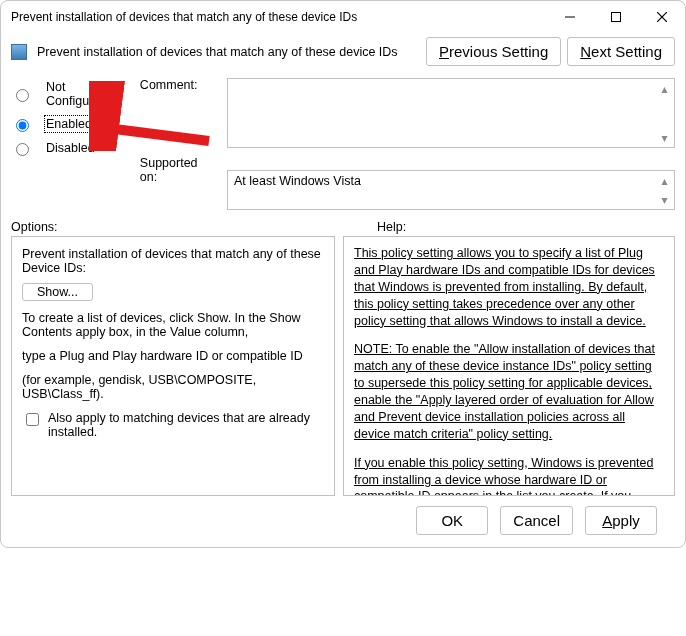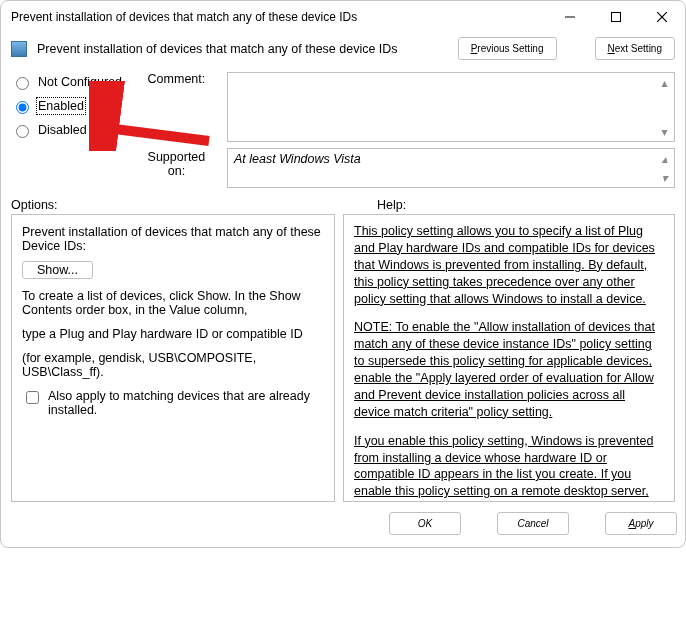--- a/index.html
+++ b/index.html
@@ -6,48 +6,48 @@
   body { margin: 0; background: #fff; font-size: 12.5px; color: #000; }
   .window { width: 686px; height: 548px; border: 1px solid #c7c7c7; border-radius: 8px; overflow: hidden; position: relative; display: flex; flex-direction: column; background:#fff; }
   .titlebar { height: 32px; display: flex; align-items: center; padding-left: 10px; }
   .titlebar-title { font-size: 12px; flex: 1; }
   .winctrls { display: flex; }
   .winctrl { width: 46px; height: 32px; display:flex; align-items:center; justify-content:center; font-size:10px; }
   .header-row { display:flex; align-items:center; padding: 4px 10px 8px 10px; gap:10px; }
   .header-icon { width:16px; height:16px; background: linear-gradient(#7ab7e8,#3d7db5); border:1px solid #3a6f9e; display:inline-block; }
   .header-title { flex:1; font-size:12.5px; }
   .nav-btns { display:flex; gap:6px; }
-  .btn { background:#fff; border:1px solid #c0c0c0; border-radius:3px; padding:5px 12px; font-size:10px; cursor:default;margin-left:32px; }
+  .btn { background:#fff; border:1px solid #c0c0c0; border-radius:3px; padding:5px 12px; font-size:15px; cursor:default; }
 
   .top-section { display:flex; padding: 4px 10px 0 10px; gap:10px; }
   .radio-col { width:130px; padding-top:2px; }
-  .radio-row { display:flex; align-items:center; gap:6px; margin-bottom:8px; font-size:12.5px; }
-  .labels-col { width:84px; text-align:center; padding-right:4px; font-size:12.5px; }
+  .radio-row { display:flex; align-items:center; gap:14px; margin-bottom:8px; font-size:12.5px; }
+  .labels-col { width:84px; text-align:left; padding-right:4px; font-size:12.5px; }
   .labels-col div { height:28px; }
   .fields-col { flex:1; }
   .comment-box { width: 448px; height:70px; border:1px solid #c0c0c0; position:relative; background:#fff; }
-  .supported-box { width: 448px; height:40px; border:1px solid #c0c0c0; margin-top:6px; position:relative; background:#fff; padding:3px 20px 19px 6px; font-size:12.5px;font-style:italic; }
+  .supported-box { width: 448px; height:40px; border:1px solid #c0c0c0; margin-top:22px; position:relative; background:#fff; padding:3px 20px 19px 6px; font-size:12.5px; }
   .scroll-arrow { position:absolute; right:2px; width:15px; height:15px; color:#8a8a8a; display:flex; align-items:center; justify-content:center; font-size:12px; }
 
   .focus-dots { outline:1px dotted #000; outline-offset:1px; }
 
   .mid-labels { display:flex; padding: 10px 10px 2px 10px; gap: 38px; }
   .mid-labels .options-lbl { width:328px; }
   .mid-labels span { font-size:12.5px; }
 
   .panes { display:flex; padding: 0 10px; gap:8px; flex:1; min-height:0; }
   .options-pane { width:324px; border:1px solid #c0c0c0; padding:10px 10px; font-size:12.5px; overflow:hidden; }
   .help-pane { flex:1; border:1px solid #c0c0c0; padding:8px 10px 8px 10px; font-size:12.5px; overflow:hidden; line-height:1.35; }
   .help-pane p { margin:0 0 12px 0;text-decoration:underline; }
   .options-pane p { margin:10px 0; }
   .show-btn { display:inline-block; border:1px solid #c0c0c0; border-radius:3px; padding:1px 14px; margin-top:8px; background:#fff; font-size:12.5px; }
   .chk-row { display:flex; gap:6px; align-items:flex-start; margin-top:8px; }
   .chk-row input { margin-top:2px; }
 
-  .footer { padding:10px 8px 12px 0; display:flex; justify-content:flex-end; gap:4px;font-style:italic; }
+  .footer { padding:10px 28px 12px 0; display:flex; justify-content:flex-end; gap:12px; }
   .footer .btn { min-width:72px; text-align:center; }
 
   .arrow-annot { position:absolute; left:88px; top:80px; pointer-events:none; }
 
   .underline-first::first-letter { text-decoration: underline; }
 </style>
 </head>
 <body>
 
 <div class="window">
@@ -118,21 +118,21 @@
 
   <div class="mid-labels">
     <span class="options-lbl">Options:</span>
     <span>Help:</span>
   </div>
 
   <div class="panes">
     <div class="options-pane">
       <div>Prevent installation of devices that match any of these Device IDs:</div>
       <div class="show-btn">Show...</div>
-      <p>To create a list of devices, click Show. In the Show Contents order box, in the Value column,</p>
+      <p>To create a list of devices, click Show. In the Show Contents apply box, in the Value column,</p>
       <p>type a Plug and Play hardware ID or compatible ID</p>
       <p>(for example, gendisk, USB\COMPOSITE, USB\Class_ff).</p>
       <div class="chk-row">
         <input type="checkbox" style="">
         <span>Also apply to matching devices that are already installed.</span>
       </div>
     </div>
     <div class="help-pane">
       <p>This policy setting allows you to specify a list of Plug and Play hardware IDs and compatible IDs for devices that Windows is prevented from installing. By default, this policy setting takes precedence over any other policy setting that allows Windows to install a device.</p>
       <p>NOTE: To enable the "Allow installation of devices that match any of these device instance IDs" policy setting to supersede this policy setting for applicable devices, enable the "Apply layered order of evaluation for Allow and Prevent device installation policies across all device match criteria" policy setting.</p>

